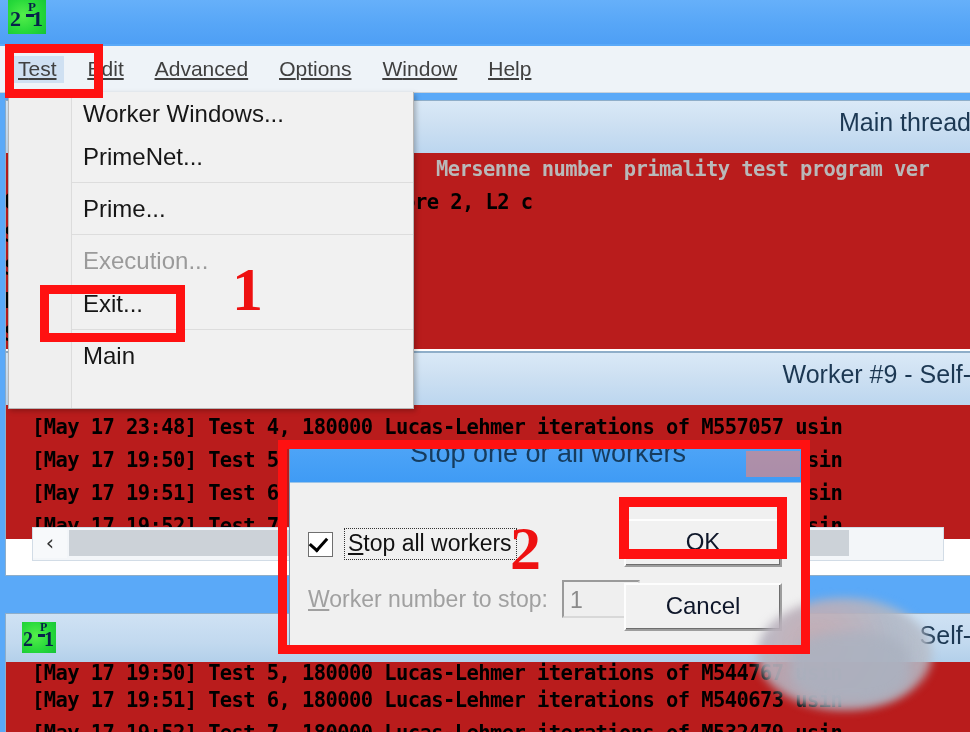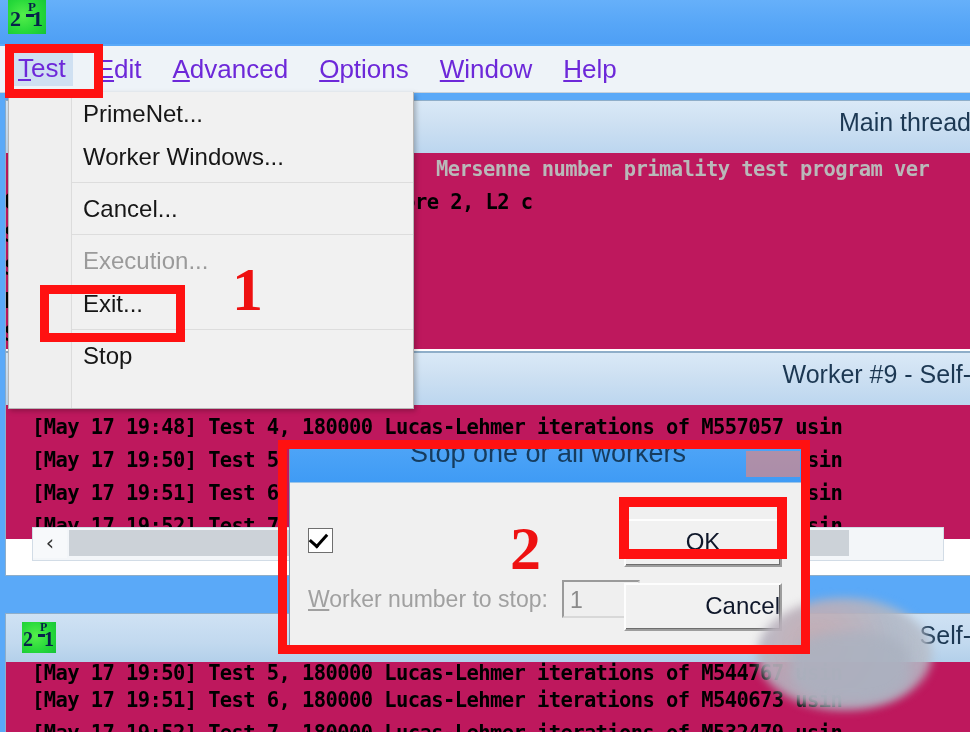--- a/index.html
+++ b/index.html
@@ -30,21 +30,21 @@
   .app-icon .two{position:absolute;left:2px;top:8px;font-size:22px;font-weight:bold;color:#07224a;font-family:"Liberation Serif",serif;line-height:22px;}
   .app-icon .minus{position:absolute;left:18px;top:14px;width:8px;height:3px;background:#07224a;}
   .app-icon .one{position:absolute;left:24px;top:8px;font-size:22px;font-weight:bold;color:#07224a;font-family:"Liberation Serif",serif;line-height:22px;}
 
   
   .menubar{
     position:absolute;left:0;top:46px;width:970px;height:46px;
     background:#eef3f8;border-bottom:1px solid #c8d2dc;
   }
   .menubar-inner{display:flex;align-items:center;height:46px;padding-left:18px;}
-  .menu-title{font-size:26px;color:#6d28d9;margin-right:31px;white-space:nowrap;cursor:default;}
+  .menu-title{font-size:21px;color:#404040;margin-right:31px;white-space:nowrap;cursor:default;text-decoration:underline;}
   .menu-title u{text-decoration:underline;}
   .menu-title.open{background:#cfe0f2;padding:1px 7px 2px 7px;margin-left:-7px;margin-right:24px;}
 
   
   .dropdown{
     position:absolute;left:8px;top:92px;width:404px;height:316px;
     background:#f1f1f1;border:1px solid #b6b6b6;border-top:none;
     box-shadow:2px 2px 5px rgba(0,0,0,.25);
   }
   .dropdown .gutter{position:absolute;left:0;top:0;width:62px;height:100%;background:#efefef;border-right:1px solid #dcdcdc;}
@@ -55,21 +55,21 @@
   
   .child{position:absolute;background:#ffffff;border:1px solid #8faec9;}
   .child-title{
     height:52px;
     background:linear-gradient(180deg,#dae9f7 0%,#cde0f2 45%,#bcd6ef 100%);
     position:relative;
   }
   .child-title .cap{
     position:absolute;right:0;top:7px;font-size:25px;color:#1c3853;white-space:nowrap;padding-right:0;
   }
-  .child-body{background:#be185d;position:relative;overflow:hidden;}
+  .child-body{background:#b91c1c;position:relative;overflow:hidden;}
   .logline{
     font-family:"DejaVu Sans Mono",monospace;
     font-size:20.5px;font-weight:bold;color:#000;white-space:nowrap;line-height:33px;
     letter-spacing:-0.6px;
   }
 
   #mainwin{left:5px;top:100px;width:965px;height:250px;}
   #mainwin .child-body{height:196px;padding-left:10px;}
   #mainwin .logline.clipped{color:#b9b9b9;}
 
@@ -134,21 +134,21 @@
     border-right-color:#d8d8d8;border-bottom-color:#d8d8d8;
     font-size:23px;color:#8a8a8a;line-height:36px;padding-left:6px;box-sizing:border-box;
   }
   .dlg-btn{
     position:absolute;width:154px;height:44px;background:#f1f1f1;
     border:2px solid #9d9d9d;border-top-color:#fdfdfd;border-left-color:#fdfdfd;
     box-shadow:inset -1px -1px 0 #6e6e6e;
     font-size:24px;color:#0f172a;text-align:center;line-height:42px;
   }
   #btn-ok{right:24px;top:36px;}
-  #btn-cancel{right:24px;top:100px;text-align:right;}
+  #btn-cancel{right:24px;top:100px;}
 
   
   .annot-box{position:absolute;border:9px solid #ff1111;box-sizing:border-box;}
   #a-test{left:5px;top:44px;width:98px;height:54px;}
   #a-stop{left:40px;top:285px;width:145px;height:57px;}
   #a-dialog{left:278px;top:440px;width:532px;height:214px;}
   #a-ok{left:619px;top:497px;width:168px;height:62px;border-width:10px;}
   .annot-num{
     position:absolute;font-family:"Liberation Serif",serif;font-weight:bold;color:#ee1111;
     line-height:1;
@@ -206,21 +206,21 @@
         <div class="logline" style="margin-left:-12px">Execution halted.</div>
         <div class="logline" style="margin-left:-12px">Starting workers.</div>
       </div>
     </div>
 
     <div class="child" id="worker1">
       <div class="child-title">
         <span class="cap">Worker #9 - Self-</span>
       </div>
       <div class="child-body">
-        <div class="logline">[May 17 19:48] Test 4, 180000 Lucas-Lehmer iterations of M557057 usin</div>
+        <div class="logline">[May 17 23:48] Test 4, 180000 Lucas-Lehmer iterations of M557057 usin</div>
         <div class="logline">[May 17 19:50] Test 5, 180000 Lucas-Lehmer iterations of M544767 usin</div>
         <div class="logline">[May 17 19:51] Test 6, 180000 Lucas-Lehmer iterations of M540673 usin</div>
         <div class="logline">[May 17 19:52] Test 7, 180000 Lucas-Lehmer iterations of M532479 usin</div>
       </div>
       <div class="hscroll">
         <div class="arrow">‹</div>
         <div class="thumb"></div>
       </div>
     </div>
 
@@ -236,41 +236,42 @@
       </div>
       <div class="child-body">
         <div class="logline clipped" style="line-height:22px">[May 17 19:50] Test 5, 180000 Lucas-Lehmer iterations of M544767 usin</div>
         <div class="logline">[May 17 19:51] Test 6, 180000 Lucas-Lehmer iterations of M540673 usin</div>
         <div class="logline">[May 17 19:52] Test 7, 180000 Lucas-Lehmer iterations of M532479 usin</div>
       </div>
     </div>
 
     <div class="dropdown">
       <div class="gutter"></div>
+      <div class="mi">Worker Windows...</div>
       <div class="mi">PrimeNet...</div>
-      <div class="mi">Worker Windows...</div>
       <div class="mi-sep"></div>
-      <div class="mi">Cancel...</div>
+      <div class="mi">Prime...</div>
       <div class="mi-sep"></div>
       <div class="mi disabled">Execution...</div>
       <div class="mi">Exit...</div>
       <div class="mi-sep"></div>
-      <div class="mi">Stop</div>
+      <div class="mi">Main</div>
     </div>
 
     <div class="dialog">
       <div class="dlg-title">
         <span class="dlg-cap">Stop one or all workers</span>
         <span class="dlg-close"></span>
       </div>
       <div class="dlg-body">
         <div class="chk-row">
           <span class="chkbox">
             <span class="tick"></span>
           </span>
+          <span class="chk-label"><u>S</u>top all workers</span>
         </div>
         <div class="wn-row">
           <span class="wn-label"><u>W</u>orker number to stop:</span>
           <span class="wn-input">1</span>
         </div>
         <div class="dlg-btn" id="btn-ok">OK</div>
         <div class="dlg-btn" id="btn-cancel">Cancel</div>
       </div>
     </div>
 

